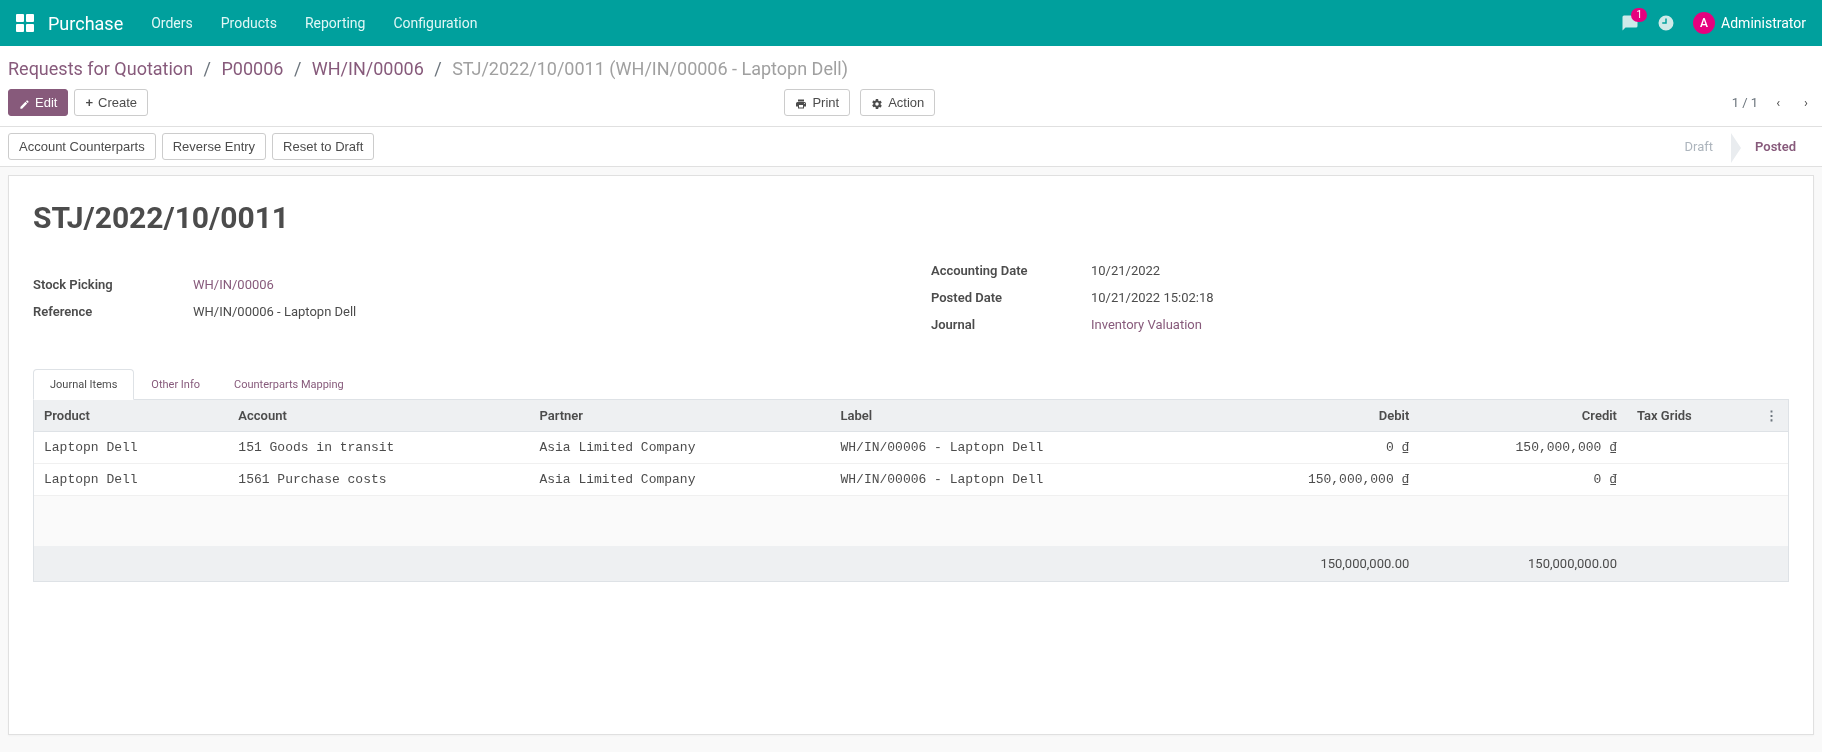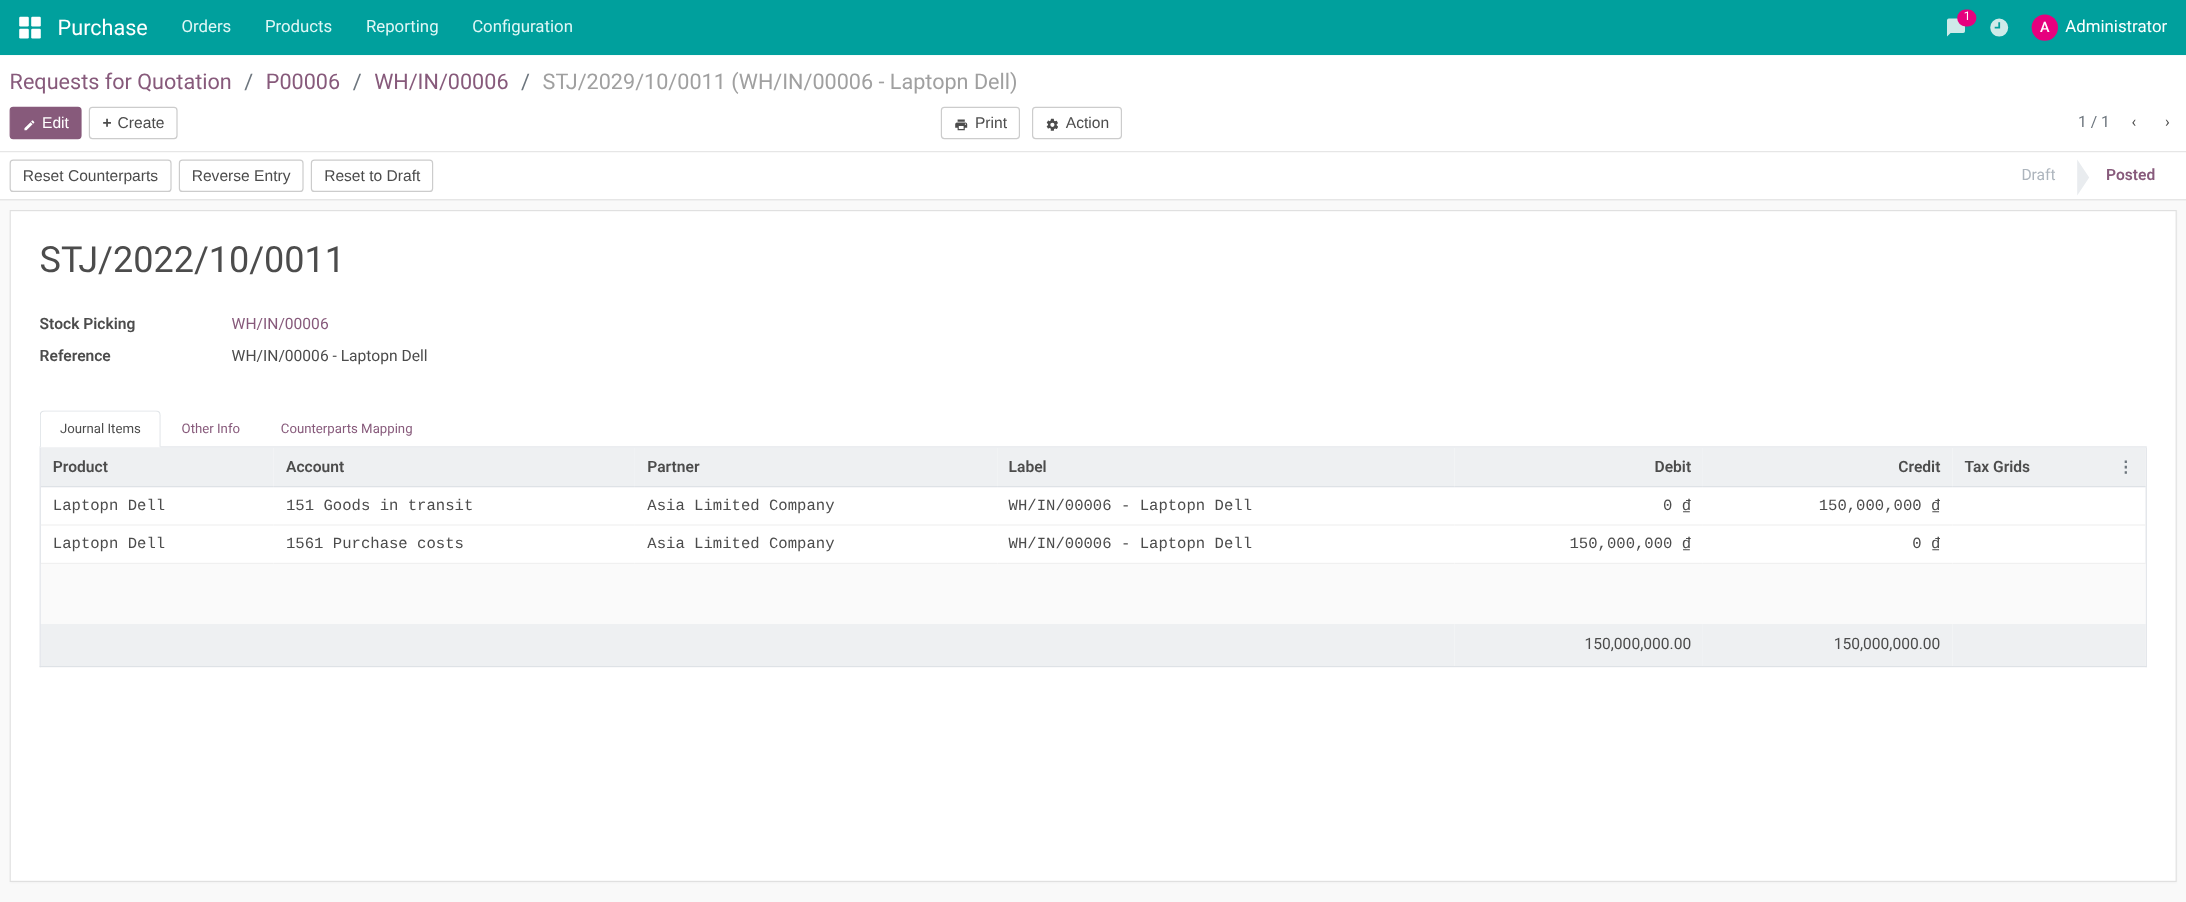--- a/index.html
+++ b/index.html
@@ -39,21 +39,21 @@
 .status-bar .btn { font-size: 13px; }
 .status-arrows { margin-left: auto; display: flex; align-items: center; }
 .status-step { padding: 6px 18px 6px 24px; position: relative; color: #adb5bd; font-size: 13px; }
 .status-step.active { color: #875a7b; font-weight: 600; }
 .status-step::before { content: ""; position: absolute; left: 0; top: 0; width: 0; height: 0; border-top: 15px solid transparent; border-bottom: 15px solid transparent; border-left: 10px solid #e9ecef; }
 .status-step:first-child::before { display: none; }
 
 
 .sheet-wrap { padding: 8px; }
 .sheet { background: #fff; border: 1px solid #e0e0e0; max-width: 100%; margin: 0 auto; padding: 24px; min-height: 560px; box-shadow: 0 1px 2px rgba(0,0,0,0.03); }
-.sheet h1 { font-size: 30px; font-weight: 400; color: #4c4c4c; margin-bottom: 28px; }
+.sheet h1 { font-size: 30px; font-weight: 700; color: #4c4c4c; margin-bottom: 28px; }
 
 .fields-row { display: flex; gap: 40px; margin-bottom: 24px; align-items: center; }
 .fields-col { flex: 1; }
 .field { display: flex; margin-bottom: 12px; font-size: 13px; }
 .field .label { width: 160px; color: #4c4c4c; font-weight: 600; }
 .field .value { color: #4c4c4c; }
 .field .value.link { color: #875a7b; cursor: pointer; }
 
 
 .tabs { border-bottom: 1px solid #dee2e6; display: flex; margin-bottom: 0; }
@@ -107,21 +107,21 @@
 </div>
 
 <div class="control-area">
   <div class="breadcrumb">
     <a>Requests for Quotation</a>
     <span class="sep">/</span>
     <a>P00006</a>
     <span class="sep">/</span>
     <a>WH/IN/00006</a>
     <span class="sep">/</span>
-    <span class="active">STJ/2029/10/0011 (WH/IN/00006 - Laptopn Dell)</span>
+    <span class="active">STJ/2022/10/0011 (WH/IN/00006 - Laptopn Dell)</span>
   </div>
   <div class="control-row">
     <button class="btn btn-primary">
       <svg width="11" height="11" viewBox="0 0 24 24" fill="#fff">
           <path d="M3 17.25V21h3.75L17.81 9.94l-3.75-3.75zM20.71 7.04a1 1 0 0 0 0-1.41l-2.34-2.34a1 1 0 0 0-1.41 0l-1.83 1.83 3.75 3.75z"></path>
         </svg>
       <span>Edit</span>
     </button>
     <button class="btn">
       <span style="font-weight:bold;">+</span>
@@ -143,21 +143,21 @@
     </div>
     <div class="pager">
       <span>1 / 1</span>
       <span class="arrow">‹</span>
       <span class="arrow">›</span>
     </div>
   </div>
 </div>
 
 <div class="status-bar">
-  <button class="btn">Reset Counterparts</button>
+  <button class="btn">Account Counterparts</button>
   <button class="btn">Reverse Entry</button>
   <button class="btn">Reset to Draft</button>
   <div class="status-arrows">
     <div class="status-step">Draft</div>
     <div class="status-step active">Posted</div>
   </div>
 </div>
 
 <div class="sheet-wrap">
   <div class="sheet">
@@ -165,20 +165,34 @@
 
     <div class="fields-row">
       <div class="fields-col">
         <div class="field">
           <div class="label">Stock Picking</div>
           <div class="value link">WH/IN/00006</div>
         </div>
         <div class="field">
           <div class="label">Reference</div>
           <div class="value">WH/IN/00006 - Laptopn Dell</div>
+        </div>
+      </div>
+      <div class="fields-col">
+        <div class="field">
+          <div class="label">Accounting Date</div>
+          <div class="value">10/21/2022</div>
+        </div>
+        <div class="field">
+          <div class="label">Posted Date</div>
+          <div class="value">10/21/2022 15:02:18</div>
+        </div>
+        <div class="field">
+          <div class="label">Journal</div>
+          <div class="value link">Inventory Valuation</div>
         </div>
       </div>
     </div>
 
     <div class="tabs">
       <div class="tab active">Journal Items</div>
       <div class="tab">Other Info</div>
       <div class="tab">Counterparts Mapping</div>
     </div>
 

